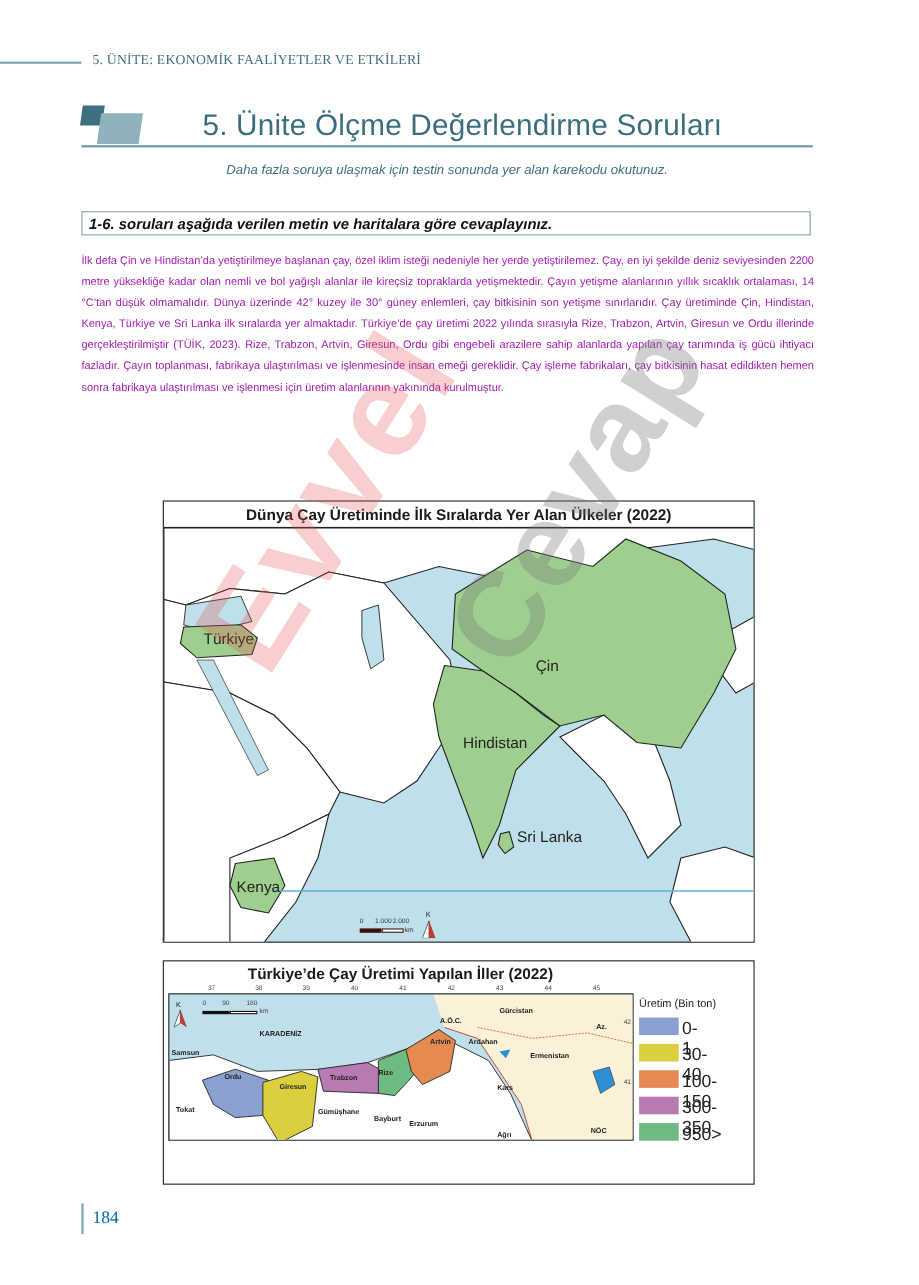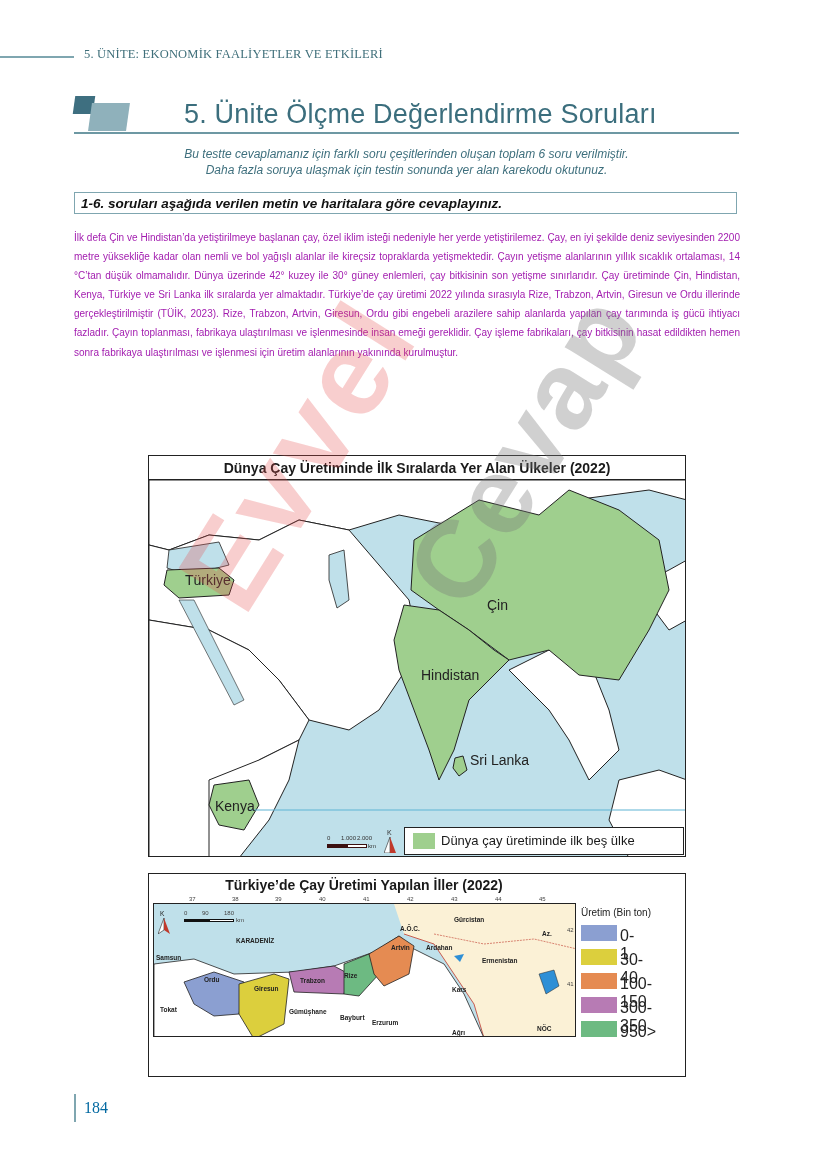--- a/index.html
+++ b/index.html
@@ -44,21 +44,20 @@
 
 <div class="abs hdr-line"></div>
 <div class="abs hdr-text">5. ÜNİTE: EKONOMİK FAALİYETLER VE ETKİLERİ</div>
 
 <div class="abs title-deco1"></div>
 <div class="abs title-deco2"></div>
 <div class="abs title">5. Ünite Ölçme Değerlendirme Soruları</div>
 <div class="abs title-rule"></div>
 
 <div class="abs intro">
-  <div>Bu testte cevaplamanız için farklı soru çeşitlerinden oluşan toplam 6 soru verilmiştir.</div>
   <div>Daha fazla soruya ulaşmak için testin sonunda yer alan karekodu okutunuz.</div>
 </div>
 
 <div class="abs qbox">
   <span>1-6. soruları aşağıda verilen metin ve haritalara göre cevaplayınız.</span>
 </div>
 
 <div class="abs para">İlk defa Çin ve Hindistan’da yetiştirilmeye başlanan çay, özel iklim isteği nedeniyle her yerde yetiştirilemez. Çay, en iyi şekilde deniz seviyesinden 2200 metre yüksekliğe kadar olan nemli ve bol yağışlı alanlar ile kireçsiz topraklarda yetişmektedir. Çayın yetişme alanlarının yıllık sıcaklık ortalaması, 14 °C’tan düşük olmamalıdır. Dünya üzerinde 42° kuzey ile 30° güney enlemleri, çay bitkisinin son yetişme sınırlarıdır. Çay üretiminde Çin, Hindistan, Kenya, Türkiye ve Sri Lanka ilk sıralarda yer almaktadır. Türkiye’de çay üretimi 2022 yılında sırasıyla Rize, Trabzon, Artvin, Giresun ve Ordu  illerinde gerçekleştirilmiştir (TÜİK, 2023). Rize, Trabzon, Artvin, Giresun, Ordu gibi engebeli arazilere sahip alanlarda yapılan çay tarımında iş gücü ihtiyacı fazladır. Çayın toplanması, fabrikaya ulaştırılması ve işlenmesinde insan emeği gereklidir. Çay işleme fabrikaları, çay bitkisinin hasat edildikten hemen sonra fabrikaya ulaştırılması ve işlenmesi için üretim alanlarının yakınında kurulmuştur.</div>
 
 <div class="abs map1">
@@ -98,24 +97,20 @@
     <div class="abs" style="left:0;top:9px;width:20px;height:4px;background:#3a1010;"></div>
     <div class="abs" style="left:20px;top:9px;width:20px;height:4px;background:#fff;border:1px solid #3a1010;box-sizing:border-box;"></div>
     <span class="abs scale" style="left:41px;top:8px;">km</span>
   </div>
   <div class="abs" style="left:235px;top:373px;width:12px;height:24px;">
     <span class="abs scale" style="left:3px;top:0;font-size:7px;">K</span>
     <svg class="abs" style="left:0;top:8px;" width="12" height="16">
         <polygon points="6,0 0,16 6,16" fill="#fff" stroke="#222" stroke-width="0.6"></polygon>
         <polygon points="6,0 12,16 6,16" fill="#c0392b"></polygon>
       </svg>
-  </div>
-  <div class="abs legend1">
-    <div class="sw"></div>
-    <div class="lt">Dünya çay üretiminde ilk beş ülke</div>
   </div>
 </div>
 
 <div class="abs map2">
   <div class="abs map2-title">Türkiye’de Çay Üretimi Yapılan İller (2022)</div>
 
   <div class="abs" style="left:4px;top:22px;width:423px;height:8px;">
     <span class="abs tick" style="left:36px;">37</span>
     <span class="abs tick" style="left:79px;">38</span>
     <span class="abs tick" style="left:122px;">39</span>

